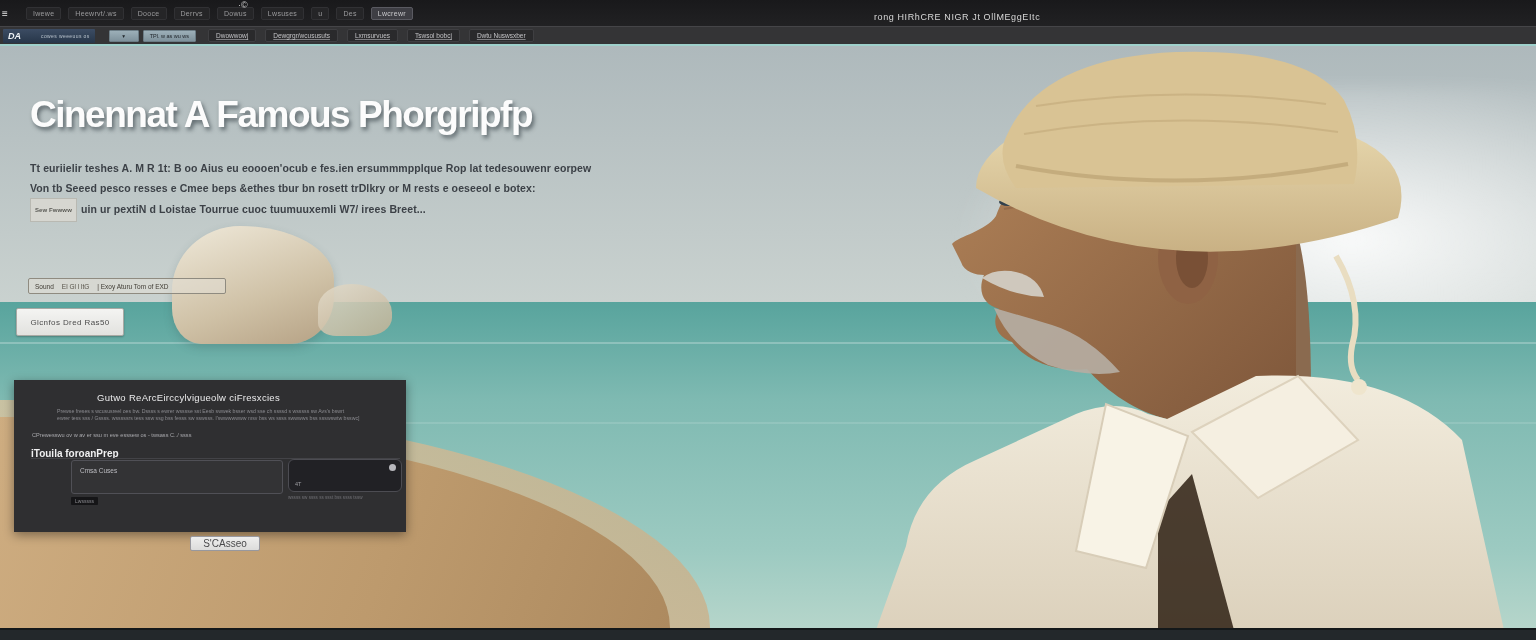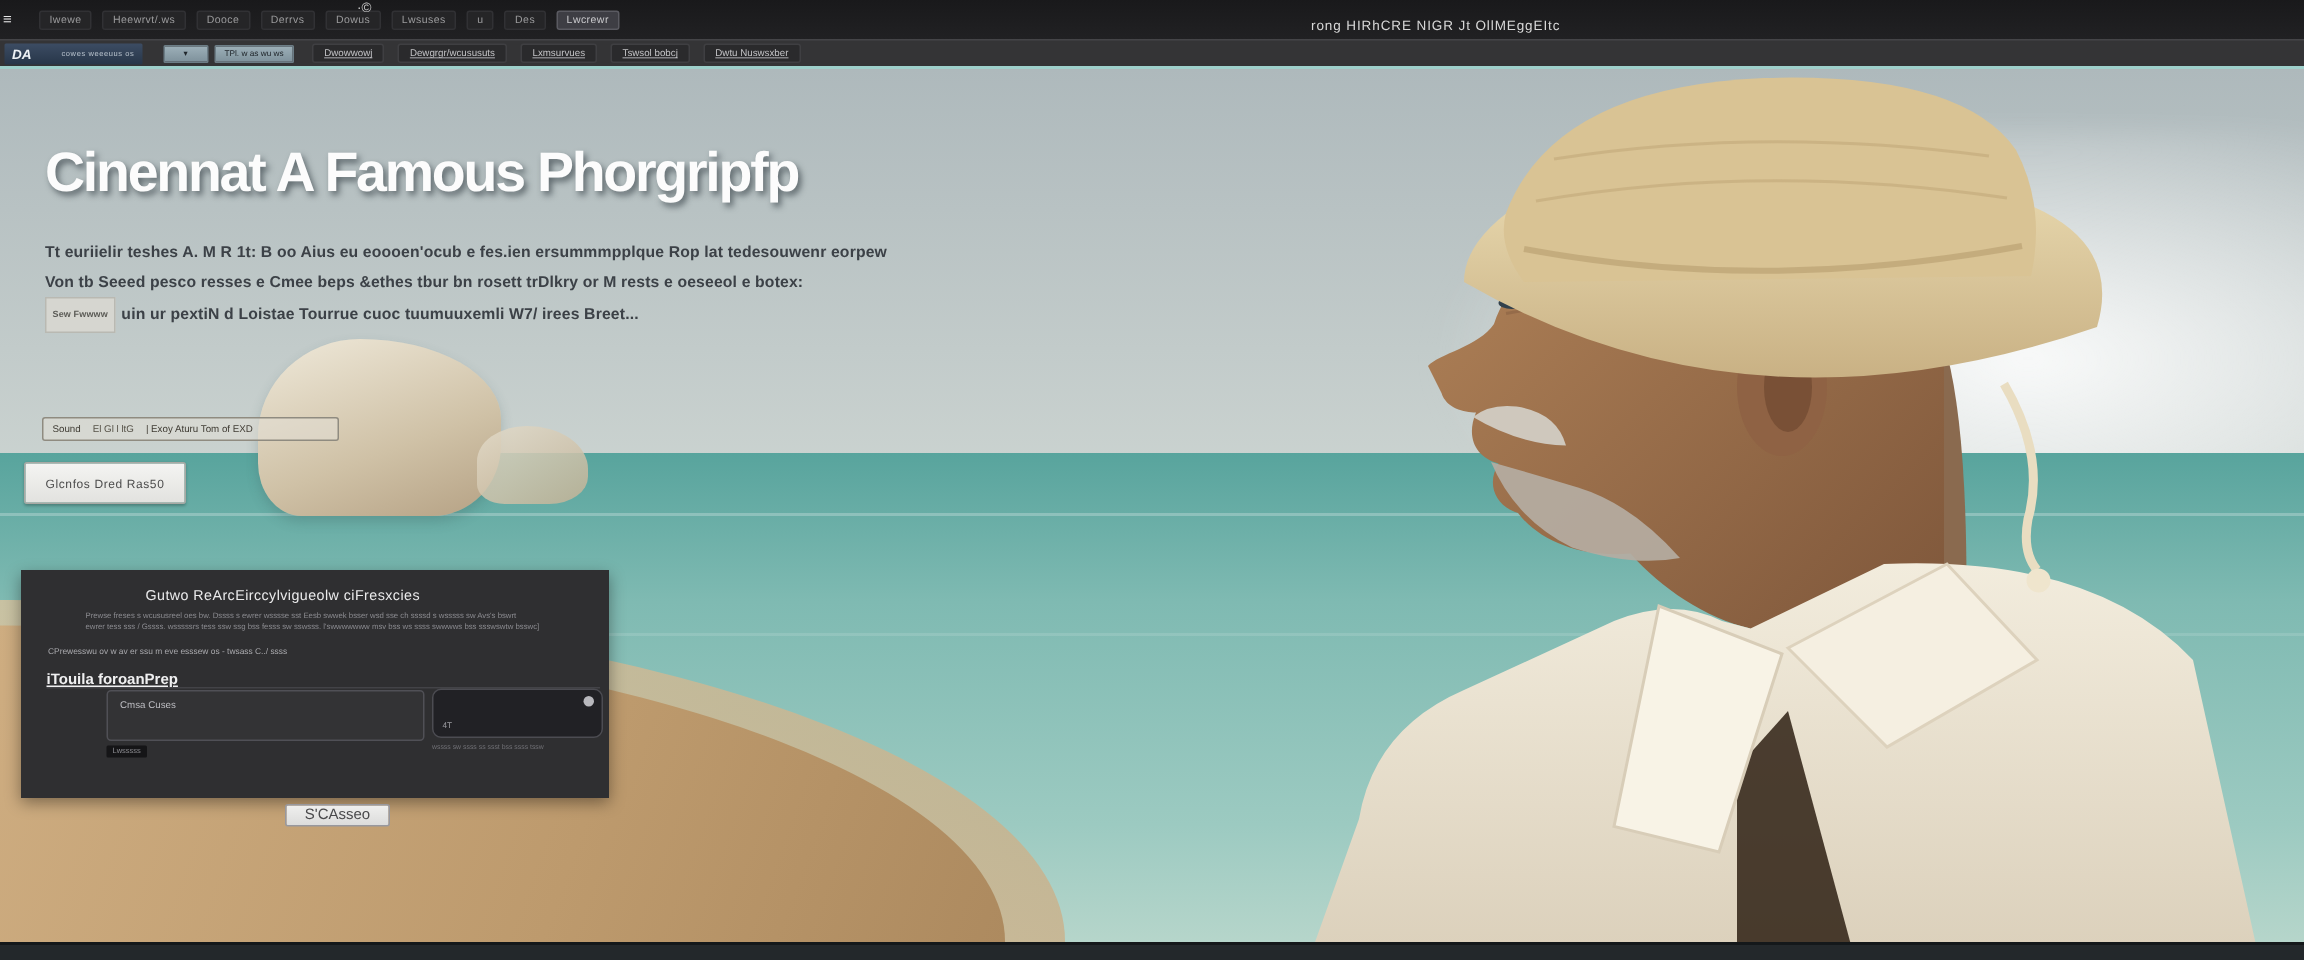--- a/index.html
+++ b/index.html
@@ -60,21 +60,21 @@
   .hero-cta { position:absolute; left:16px; top:262px; width:108px; height:28px; background:linear-gradient(#f4f4f2,#e2e2df);
               border:1px solid #a9a9a4; border-radius:2px; font-size:8px; color:#4c4c4c; letter-spacing:.4px;
               display:flex; align-items:center; justify-content:center; box-shadow:0 1px 2px rgba(0,0,0,.25);text-align:right; }
 
   
   .panel { position:absolute; left:14px; top:334px; width:392px; height:152px; background:#2f2f31;
            box-shadow:0 3px 10px rgba(0,0,0,.4); }
   .panel-heading { position:absolute; left:43px; top:12px; font-size:9.5px; font-weight:normal; color:#ebebec; letter-spacing:.3px; white-space:nowrap;margin-left:40px; }
   .panel-desc { position:absolute; left:43px; top:28px; width:336px; font-size:5.2px; color:#8b8b90; line-height:7px; white-space:nowrap; }
   .panel-meta { position:absolute; left:18px; top:52px; font-size:5.6px; color:#a9a9ad; white-space:nowrap; }
-  .panel-sub { position:absolute; left:17px; top:68px; font-size:10px; font-weight:bold; color:#f0f0f1; white-space:nowrap;text-decoration:underline; }
+  .panel-sub { position:absolute; left:17px; top:68px; font-size:10px; font-weight:bold; color:#f0f0f1; white-space:nowrap; }
   .panel-form { position:absolute; left:17px; top:78px; right:6px; border-top:1px solid #434347; height:1px; }
   .panel-field { position:absolute; left:57px; top:80px; width:212px; height:34px; border:1px solid #505056; border-radius:3px;
                  background:rgba(255,255,255,.02); padding:6px 8px; font-size:6.5px; color:#bdbdc2; }
   .panel-hint { position:absolute; left:57px; top:117px; background:#151517; color:#8d8d92; font-size:5px; padding:1px 4px; border-radius:1px; }
   .panel-textarea { position:absolute; left:274px; top:79px; width:114px; height:33px; background:#212125;
                     border:1px solid #4c4c52; border-radius:6px; }
   .panel-textarea .ta-val { position:absolute; left:6px; bottom:4px; font-size:5.5px; color:#9d9da2; }
   .ta-icon { position:absolute; right:5px; top:4px; width:7px; height:7px; border-radius:50%; background:#b8b8bd; }
   .ta-caption { position:absolute; left:274px; top:115px; width:118px; font-size:4.6px; color:#6f6f74; white-space:nowrap; overflow:hidden; }
   .panel-btn { position:absolute; left:176px; top:112px; width:70px; height:15px; background:linear-gradient(#efefee,#dcdcdb);

